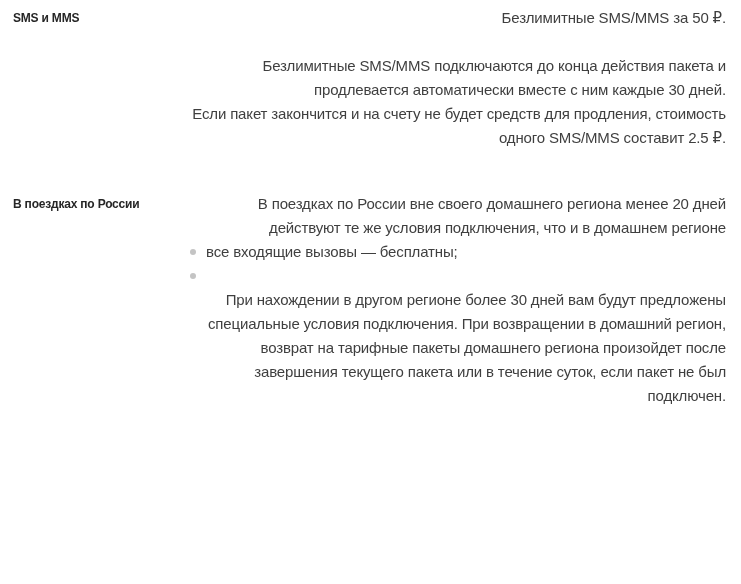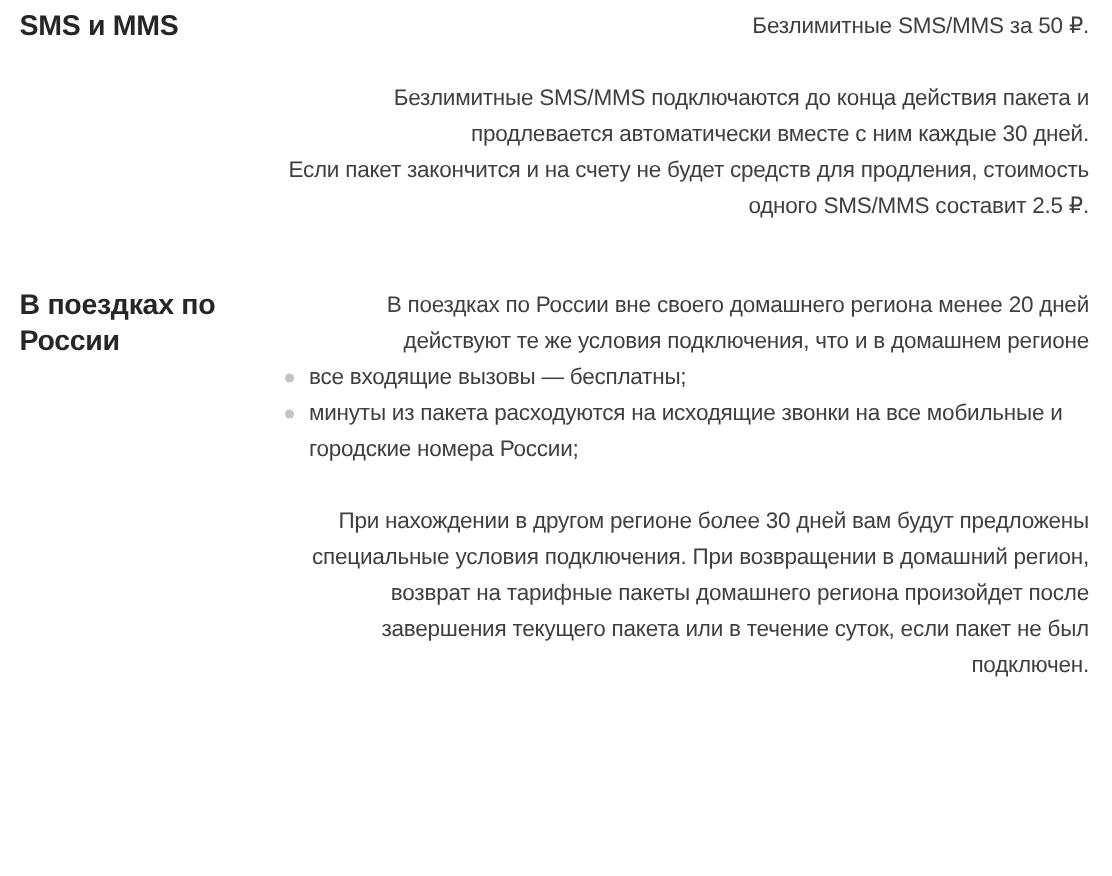--- a/index.html
+++ b/index.html
@@ -26,21 +26,21 @@
     align-items: flex-start;
   }
   .spec-row + .spec-row {
     margin-top: 42px;
   }
   .spec-label {
     flex: 0 0 172px;
     margin: 0;
     padding-right: 10px;
     box-sizing: border-box;
-    font-size: 19px;
+    font-size: 12px;
     line-height: 24px;
     font-weight: 700;
     color: #262626;
     letter-spacing: -0.2px;
   }
   .spec-content {
     flex: 1 1 auto;
     max-width: 541px;
   }
   .para { margin: 0; text-align: right; }
@@ -83,20 +83,20 @@
       </div>
     </section>
     <section class="spec-row">
       <h3 class="spec-label">В поездках по России</h3>
       <div class="spec-content">
         <div class="para">
           <div class="line">В поездках по России вне своего домашнего региона менее 20 дней действуют те же условия подключения, что и в домашнем регионе</div>
         </div>
         <ul class="bullets">
           <li><span class="bullet-dot"></span><span>все входящие вызовы — бесплатны;</span></li>
-          <li><span class="bullet-dot"></span><span>минуты из пакета расходуются на исходящие звонки на все мобильные и городские номера России;</span></li>
+          <li><span class="bullet-dot"></span></li>
         </ul>
         <div class="para">
           <div class="line">При нахождении в другом регионе более 30 дней вам будут предложены специальные условия подключения. При возвращении в домашний регион, возврат на тарифные пакеты домашнего региона произойдет после завершения текущего пакета или в течение суток, если пакет не был подключен.</div>
         </div>
       </div>
     </section>
   </div>
 
 </body></html>

